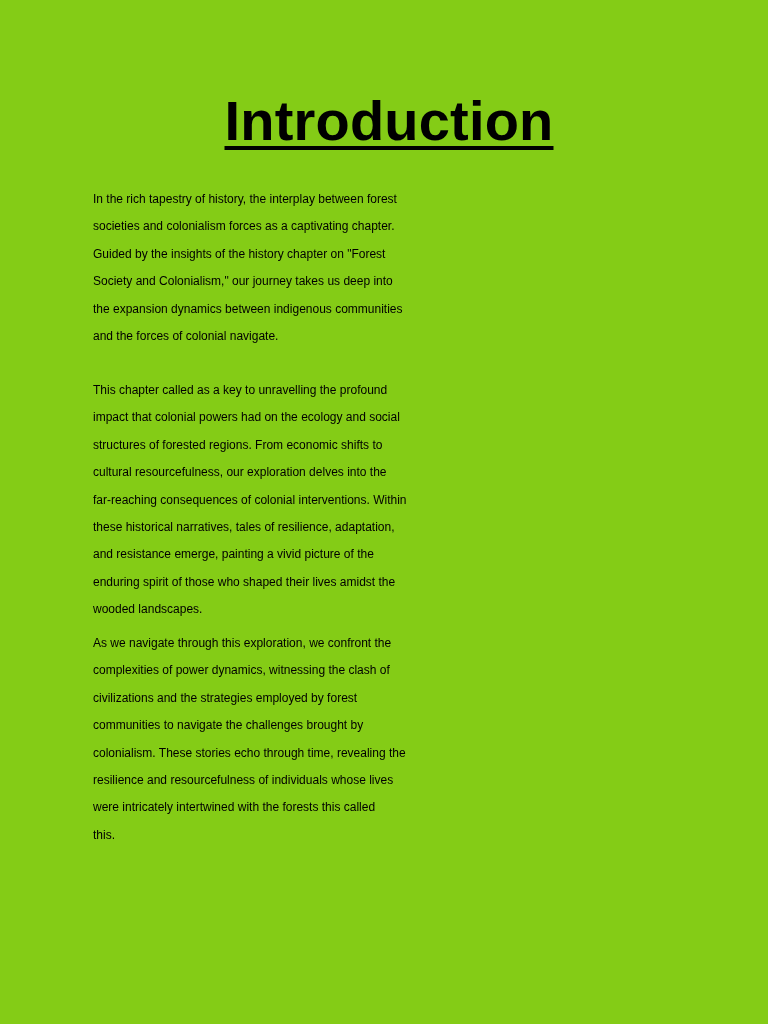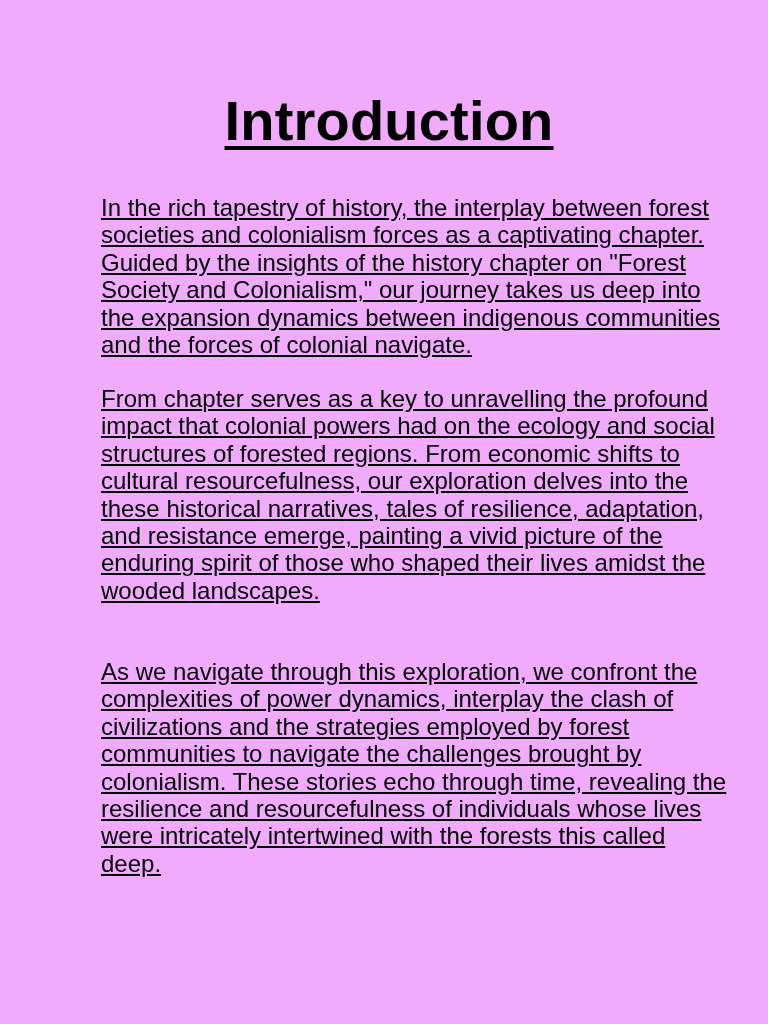--- a/index.html
+++ b/index.html
@@ -13,21 +13,21 @@
       position: relative;
       overflow: hidden;
       font-family: "Liberation Sans", sans-serif;
       color: #000000;
     }
     .page {
       position: absolute;
       left: 0; top: 0;
       width: 768px;
       height: 1024px;
-      background: #f0abfc;
+      background: #84cc16;
     }
     .title {
       position: absolute;
       left: 0;
       top: 86px;
       width: 778px;
       text-align: center;
       font-size: 56px;
       font-weight: bold;
       line-height: 70px;
@@ -36,64 +36,64 @@
     .title span {
       text-decoration: underline;
       text-decoration-thickness: 4px;
       text-underline-offset: 6px;
       letter-spacing: 0.2px;
     }
     .para {
       position: absolute;
       left: 93px;
       width: 620px;
-      margin: 8px;
-      font-size: 24px;
+      margin: 0;
+      font-size: 12px;
       line-height: 27.4px;
       white-space: nowrap;
-      text-decoration: underline;
     }
     .para .line {
       display: block;
     }
     #p1 { top: 186px; }
     #p2 { top: 377px; }
-    #p3 { top: 650px; }
+    #p3 { top: 630px; }
   </style>
 </head>
 <body>
 
 <div class="page">
 
   <h1 class="title"><span>Introduction</span></h1>
 
   <p class="para" id="p1">
     <span class="line">In the rich tapestry of history, the interplay between forest</span>
     <span class="line">societies and colonialism forces as a captivating chapter.</span>
     <span class="line">Guided by the insights of the history chapter on "Forest</span>
     <span class="line">Society and Colonialism," our journey takes us deep into</span>
     <span class="line">the expansion dynamics between indigenous communities</span>
     <span class="line">and the forces of colonial navigate.</span>
   </p>
 
   <p class="para" id="p2">
-    <span class="line">From chapter serves as a key to unravelling the profound</span>
+    <span class="line">This chapter called as a key to unravelling the profound</span>
     <span class="line">impact that colonial powers had on the ecology and social</span>
     <span class="line">structures of forested regions. From economic shifts to</span>
     <span class="line">cultural resourcefulness, our exploration delves into the</span>
+    <span class="line">far-reaching consequences of colonial interventions. Within</span>
     <span class="line">these historical narratives, tales of resilience, adaptation,</span>
     <span class="line">and resistance emerge, painting a vivid picture of the</span>
     <span class="line">enduring spirit of those who shaped their lives amidst the</span>
     <span class="line">wooded landscapes.</span>
   </p>
 
   <p class="para" id="p3">
     <span class="line">As we navigate through this exploration, we confront the</span>
-    <span class="line">complexities of power dynamics, interplay the clash of</span>
+    <span class="line">complexities of power dynamics, witnessing the clash of</span>
     <span class="line">civilizations and the strategies employed by forest</span>
     <span class="line">communities to navigate the challenges brought by</span>
     <span class="line">colonialism. These stories echo through time, revealing the</span>
     <span class="line">resilience and resourcefulness of individuals whose lives</span>
     <span class="line">were intricately intertwined with the forests this called</span>
-    <span class="line">deep.</span>
+    <span class="line">this.</span>
   </p>
 
 </div>
 
 </body></html>

